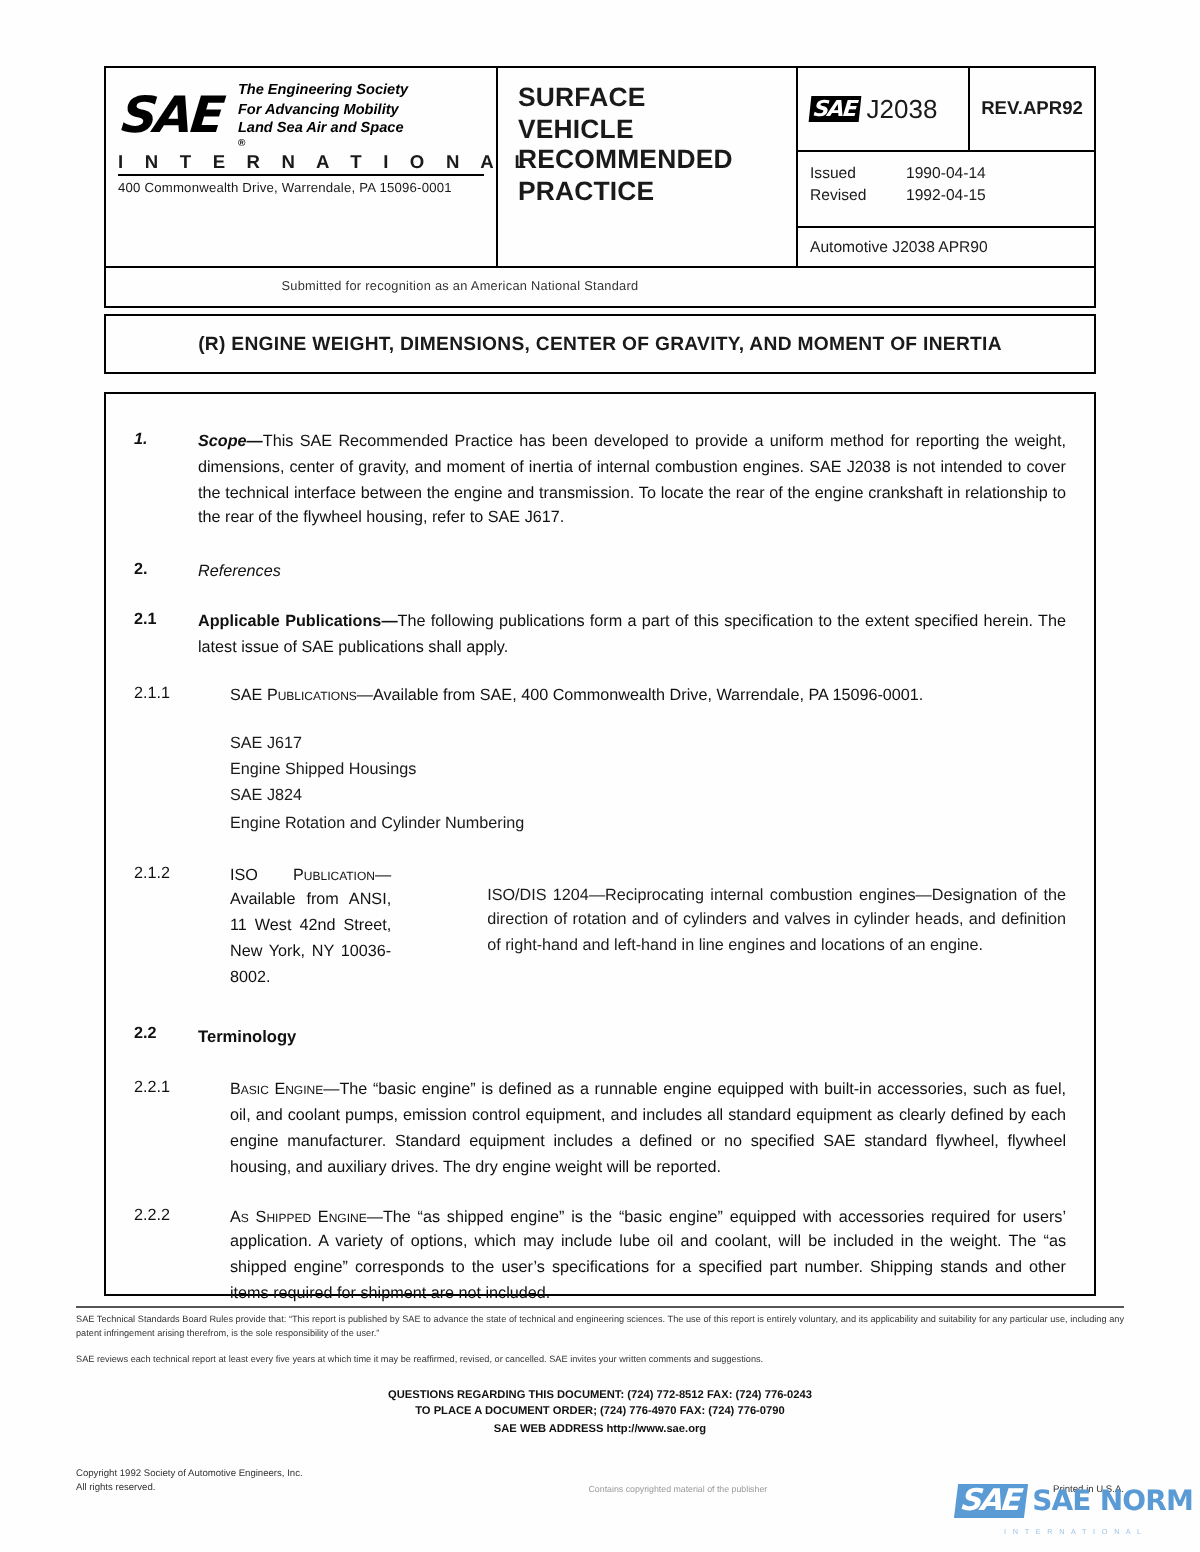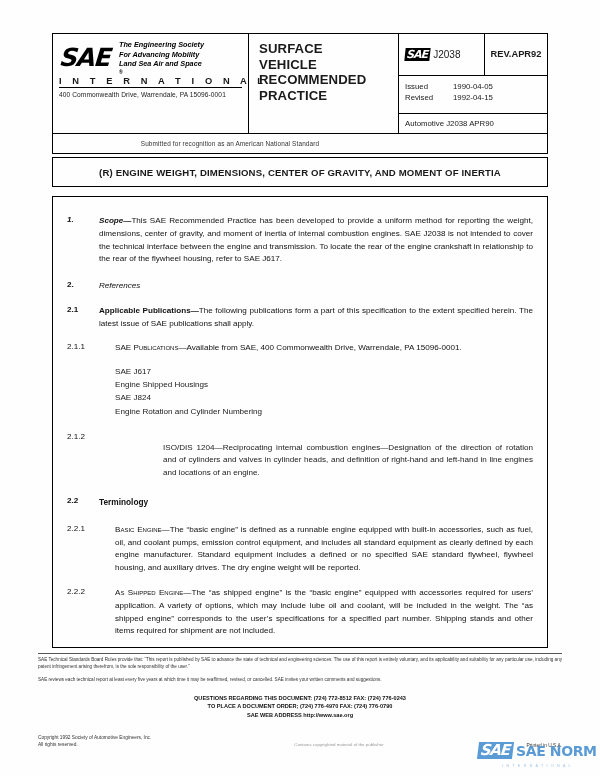--- a/index.html
+++ b/index.html
@@ -119,21 +119,21 @@
     font-weight: bold;
     font-style: italic;
     font-size: 11px;
     letter-spacing: -0.9px;
     background: #000;
     color: #fff;
     padding: 0 2px;
     transform: skewX(-6deg);
   }
   .docnum-text {
-    font-size: 10px;
+    font-size: 13px;
     font-weight: normal;
   }
   .hdr-rev {
     width: 62px;
     display: flex;
     flex-direction: row;
     align-items: center;
     justify-content: center;
   }
   .hdr-rev div {
@@ -370,21 +370,21 @@
             <span class="docnum-text">J2038</span>
           </div>
           <div class="hdr-rev">
             <div>REV.</div>
             <div>APR92</div>
           </div>
         </div>
         <div class="hdr-dates">
           <div class="date-line">
             <span class="date-label">Issued</span>
-            <span class="date-val">1990-04-05</span>
+            <span class="date-val">1990-04-14</span>
           </div>
           <div class="date-line">
             <span class="date-label">Revised</span>
             <span class="date-val">1992-04-15</span>
           </div>
         </div>
         <div class="hdr-supersede">Automotive J2038 APR90</div>
       </div>
     </div>
 
@@ -427,20 +427,21 @@
         <div class="sub-row">
           <span class="sub-key">SAE J824</span>
           <span>Engine Rotation and Cylinder Numbering</span>
         </div>
       </div>
     </div>
 
     <div class="blk" style="margin-top:12px; flex-direction:row;">
       <div style="display:flex;">
         <div class="num n3">2.1.2</div>
+        <div class="txt"><span class="sc">ISO Publication</span><span>—</span><span>Available from ANSI, 11 West 42nd Street, New York, NY 10036-8002.</span></div>
       </div>
       <div class="indent-para" style="padding-left:48px;">
         <span>ISO/DIS 1204</span><span>—</span><span>Reciprocating internal combustion engines—Designation of the direction of rotation and of cylinders and valves in cylinder heads, and definition of right-hand and left-hand in line engines and locations of an engine.</span>
       </div>
     </div>
 
     <div class="blk" style="margin-top:16px;">
       <div class="num n2">2.2</div>
       <div class="txt"><span class="head2b">Terminology</span></div>
     </div>

